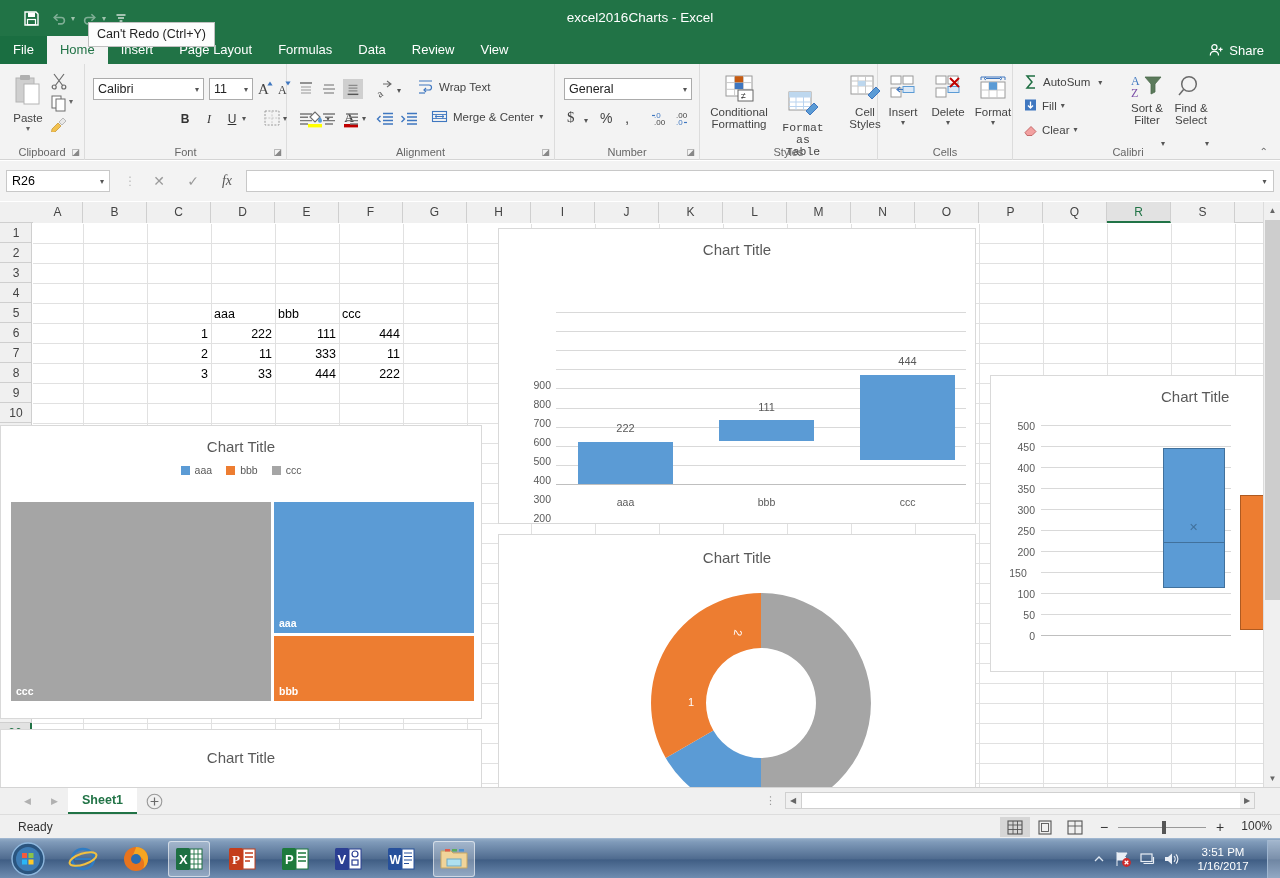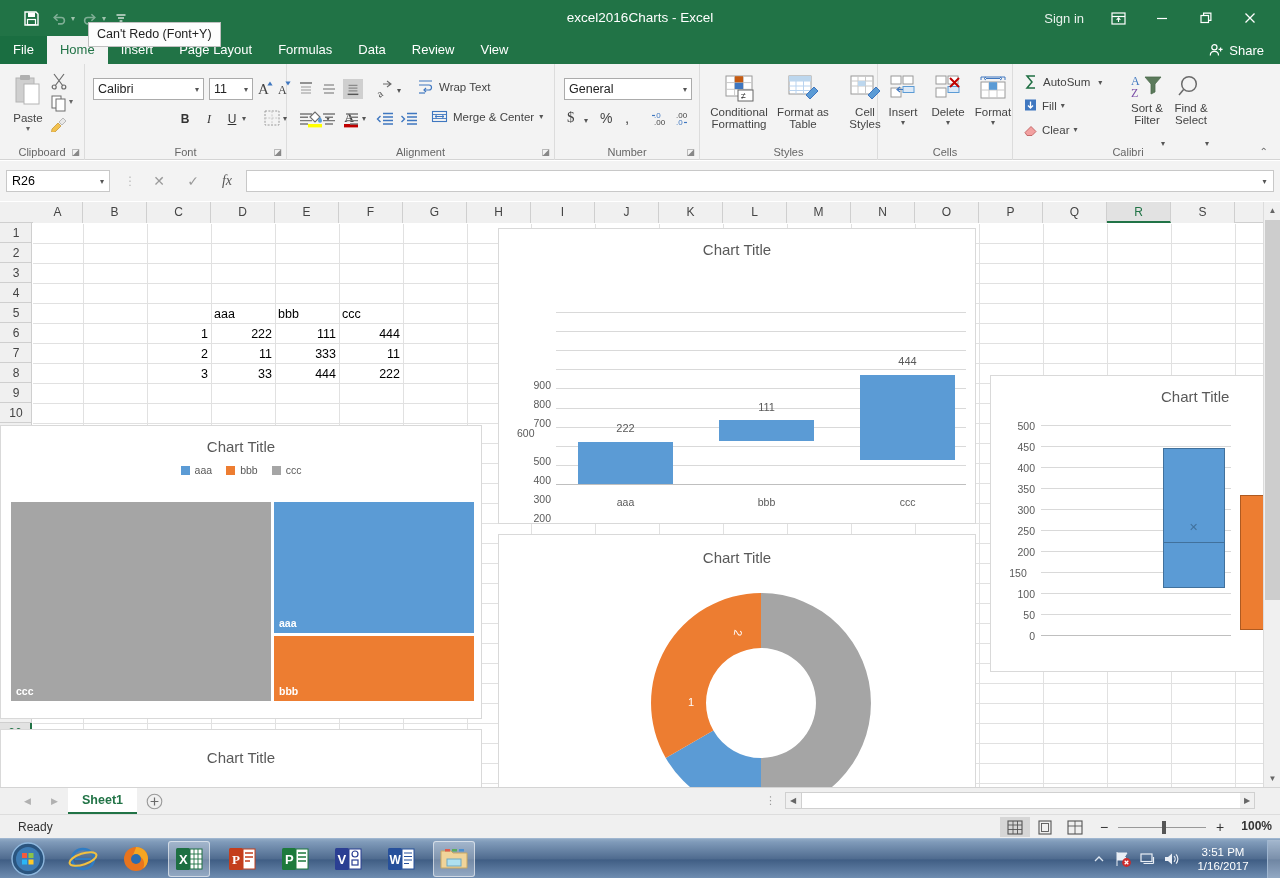--- a/index.html
+++ b/index.html
@@ -177,21 +177,21 @@
     background: #f0f0f0; border-top: 1px solid #ddd; display: flex; align-items: center;
   }
   .status-text { font-size: 12px; color: #333; margin-left: 18px; }
   .view-btns { position: absolute; right: 190px; top: 2px; display: flex; gap: 0; }
   .vbtn { width: 30px; height: 20px; display: flex; align-items: center; justify-content: center; }
   .vbtn.active { background: #d6d6d6; }
   .zoomctl { position: absolute; right: 52px; top: 3px; width: 132px; height: 18px; display: flex; align-items: center; }
   .zoom-minus, .zoom-plus { width: 16px; text-align: center; font-size: 14px; color: #333; }
   .ztrack { flex: 1; height: 1px; background: #999; position: relative; margin: 0 6px; }
   .zthumb { position: absolute; left: 44px; top: -6px; width: 4px; height: 13px; background: #555; }
-  .zoomval { position: absolute; right: 8px; top: 4px; font-size: 12px; color: #333; font-weight: bold; }
+  .zoomval { position: absolute; right: 8px; top: 4px; font-size: 12px; color: #333; }
 
   
   .taskbar {
     position: absolute; left: 0; top: 838px; width: 1280px; height: 40px;
     background: linear-gradient(to bottom, #8fa8c4 0%, #7f9ab9 8%, #4e6a8e 52%, #3f5d84 53%, #6e8cb0 100%);
     border-top: 1px solid #9fb6d0;
   }
   .startorb {
     position: absolute; left: 4px; top: 2px; width: 48px; height: 36px;
     display: flex; align-items: center; justify-content: center;
@@ -253,49 +253,23 @@
             <path d="M9.4 4.2l3.4 3.3-3.4 3.3" fill="none" stroke="#7fae95" stroke-width="1.6"></path>
           </svg>
       </div>
       <span class="caret-sm">▾</span>
       <div class="qat-btn">
         <svg width="14" height="14" viewBox="0 0 14 14">
             <path d="M2.5 4h9M4 7h6M5.6 10h2.8" stroke="#cfe0d6" stroke-width="1.3"></path>
           </svg>
       </div>
     </div>
-    <div class="tb-right">
-      <div class="signin">Sign in</div>
-      <div class="tb-ico">
-        <svg width="15" height="15" viewBox="0 0 15 15">
-            <rect x="1" y="2" width="13" height="11" fill="none" stroke="#fff" stroke-width="1.2"></rect>
-            <path d="M1 5.5h13" stroke="#fff" stroke-width="1.2"></path>
-            <path d="M7.5 11V7M5.6 8.8l1.9-1.9 1.9 1.9" stroke="#fff" stroke-width="1.1" fill="none"></path>
-          </svg>
-      </div>
-      <div class="tb-ico">
-        <svg width="14" height="14" viewBox="0 0 14 14">
-            <path d="M2 7.5h10" stroke="#fff" stroke-width="1.2"></path>
-          </svg>
-      </div>
-      <div class="tb-ico">
-        <svg width="14" height="14" viewBox="0 0 14 14">
-            <rect x="2" y="4.5" width="7.5" height="7" fill="none" stroke="#fff" stroke-width="1.2"></rect>
-            <path d="M4.6 4.2V2.2h7.3v7.2h-2" fill="none" stroke="#fff" stroke-width="1.2"></path>
-          </svg>
-      </div>
-      <div class="tb-ico">
-        <svg width="14" height="14" viewBox="0 0 14 14">
-            <path d="M2.5 2.5l9 9M11.5 2.5l-9 9" stroke="#fff" stroke-width="1.3"></path>
-          </svg>
-      </div>
-    </div>
   </div>
 
-  <div class="tooltip">Can't Redo (Font+Y)</div>
+  <div class="tooltip">Can't Redo (Ctrl+Y)</div>
 
   <div class="ribbon-tabs">
     <div class="rtab file">File</div>
     <div class="rtab active">Home</div>
     <div class="rtab">Insert</div>
     <div class="rtab">Page Layout</div>
     <div class="rtab">Formulas</div>
     <div class="rtab">Data</div>
     <div class="rtab">Review</div>
     <div class="rtab">View</div>
@@ -512,21 +486,21 @@
               <path d="M4 8.6h26M4 15.3h26M12.6 2v20M21.3 2v20" stroke="#c8c8c8"></path>
               <rect x="12.8" y="2.2" width="8.3" height="6.2" fill="#c55a11"></rect>
               <rect x="12.8" y="8.8" width="8.3" height="6.2" fill="#3f77c0"></rect>
               <rect x="16" y="16" width="15" height="11" fill="#fff" stroke="#666"></rect>
               <text x="19" y="25" font-size="9" fill="#333">≠</text>
             </svg>
         </div>
         <div class="mini" style="line-height:12px">Conditional</div>
         <div class="mini" style="line-height:12px">Formatting</div>
       </div>
-      <div style="position:absolute;left:76px;top:8px;width:54px;text-align:center;">
+      <div style="position:absolute;left:76px;top:24px;width:54px;text-align:center;font-family:Liberation Mono, monospace;">
         <div class="icobox" style="height:34px">
           <svg width="34" height="30" viewBox="0 0 34 30">
               <rect x="3" y="2" width="22" height="18" fill="#fff" stroke="#9a9a9a"></rect>
               <path d="M3 7h22M3 12h22M3 16.5h22M10 2v18M17.5 2v18" stroke="#b9d3ef"></path>
               <rect x="3" y="2" width="22" height="5" fill="#bdd7ee"></rect>
               <path d="M20 21l8-8 4 4-8 8z" fill="#5b9bd5" stroke="#3f77c0"></path>
             </svg>
         </div>
         <div class="mini" style="line-height:12px">Format as</div>
         <div class="mini" style="line-height:12px">Table</div>
@@ -779,21 +753,21 @@
         <div class="cell num" style="left: 306px; top: 140px; width: 64px;">222</div>
       </div>
 
     <div class="chart" style="left:498px; top:26px; width:478px; height:296px;">
       <div class="chart-title" style="margin-top:12px;">Chart Title</div>
       <div style="position:absolute;left:0;top:72px;width:478px;height:224px;">
 
         <div class="axlabel" style="left:18px;top:78px;width:34px;text-align:right;">900</div>
         <div class="axlabel" style="left:18px;top:97px;width:34px;text-align:right;">800</div>
         <div class="axlabel" style="left:18px;top:116px;width:34px;text-align:right;">700</div>
-        <div class="axlabel" style="left:18px;top:126px;width:34px;text-align:left;">600</div>
+        <div class="axlabel" style="left:18px;top:135px;width:34px;text-align:right;">600</div>
         <div class="axlabel" style="left:18px;top:154px;width:34px;text-align:right;">500</div>
         <div class="axlabel" style="left:18px;top:173px;width:34px;text-align:right;">400</div>
         <div class="axlabel" style="left:18px;top:192px;width:34px;text-align:right;">300</div>
         <div class="axlabel" style="left:18px;top:211px;width:34px;text-align:right;">200</div>
 
       </div>
 
       <div style="position:absolute;left:57px;top:83px;width:410px;height:172px;">
         <div class="gridline" style="left:0;top:0;width:410px;"></div>
         <div class="gridline" style="left:0;top:19.1px;width:410px;"></div>

